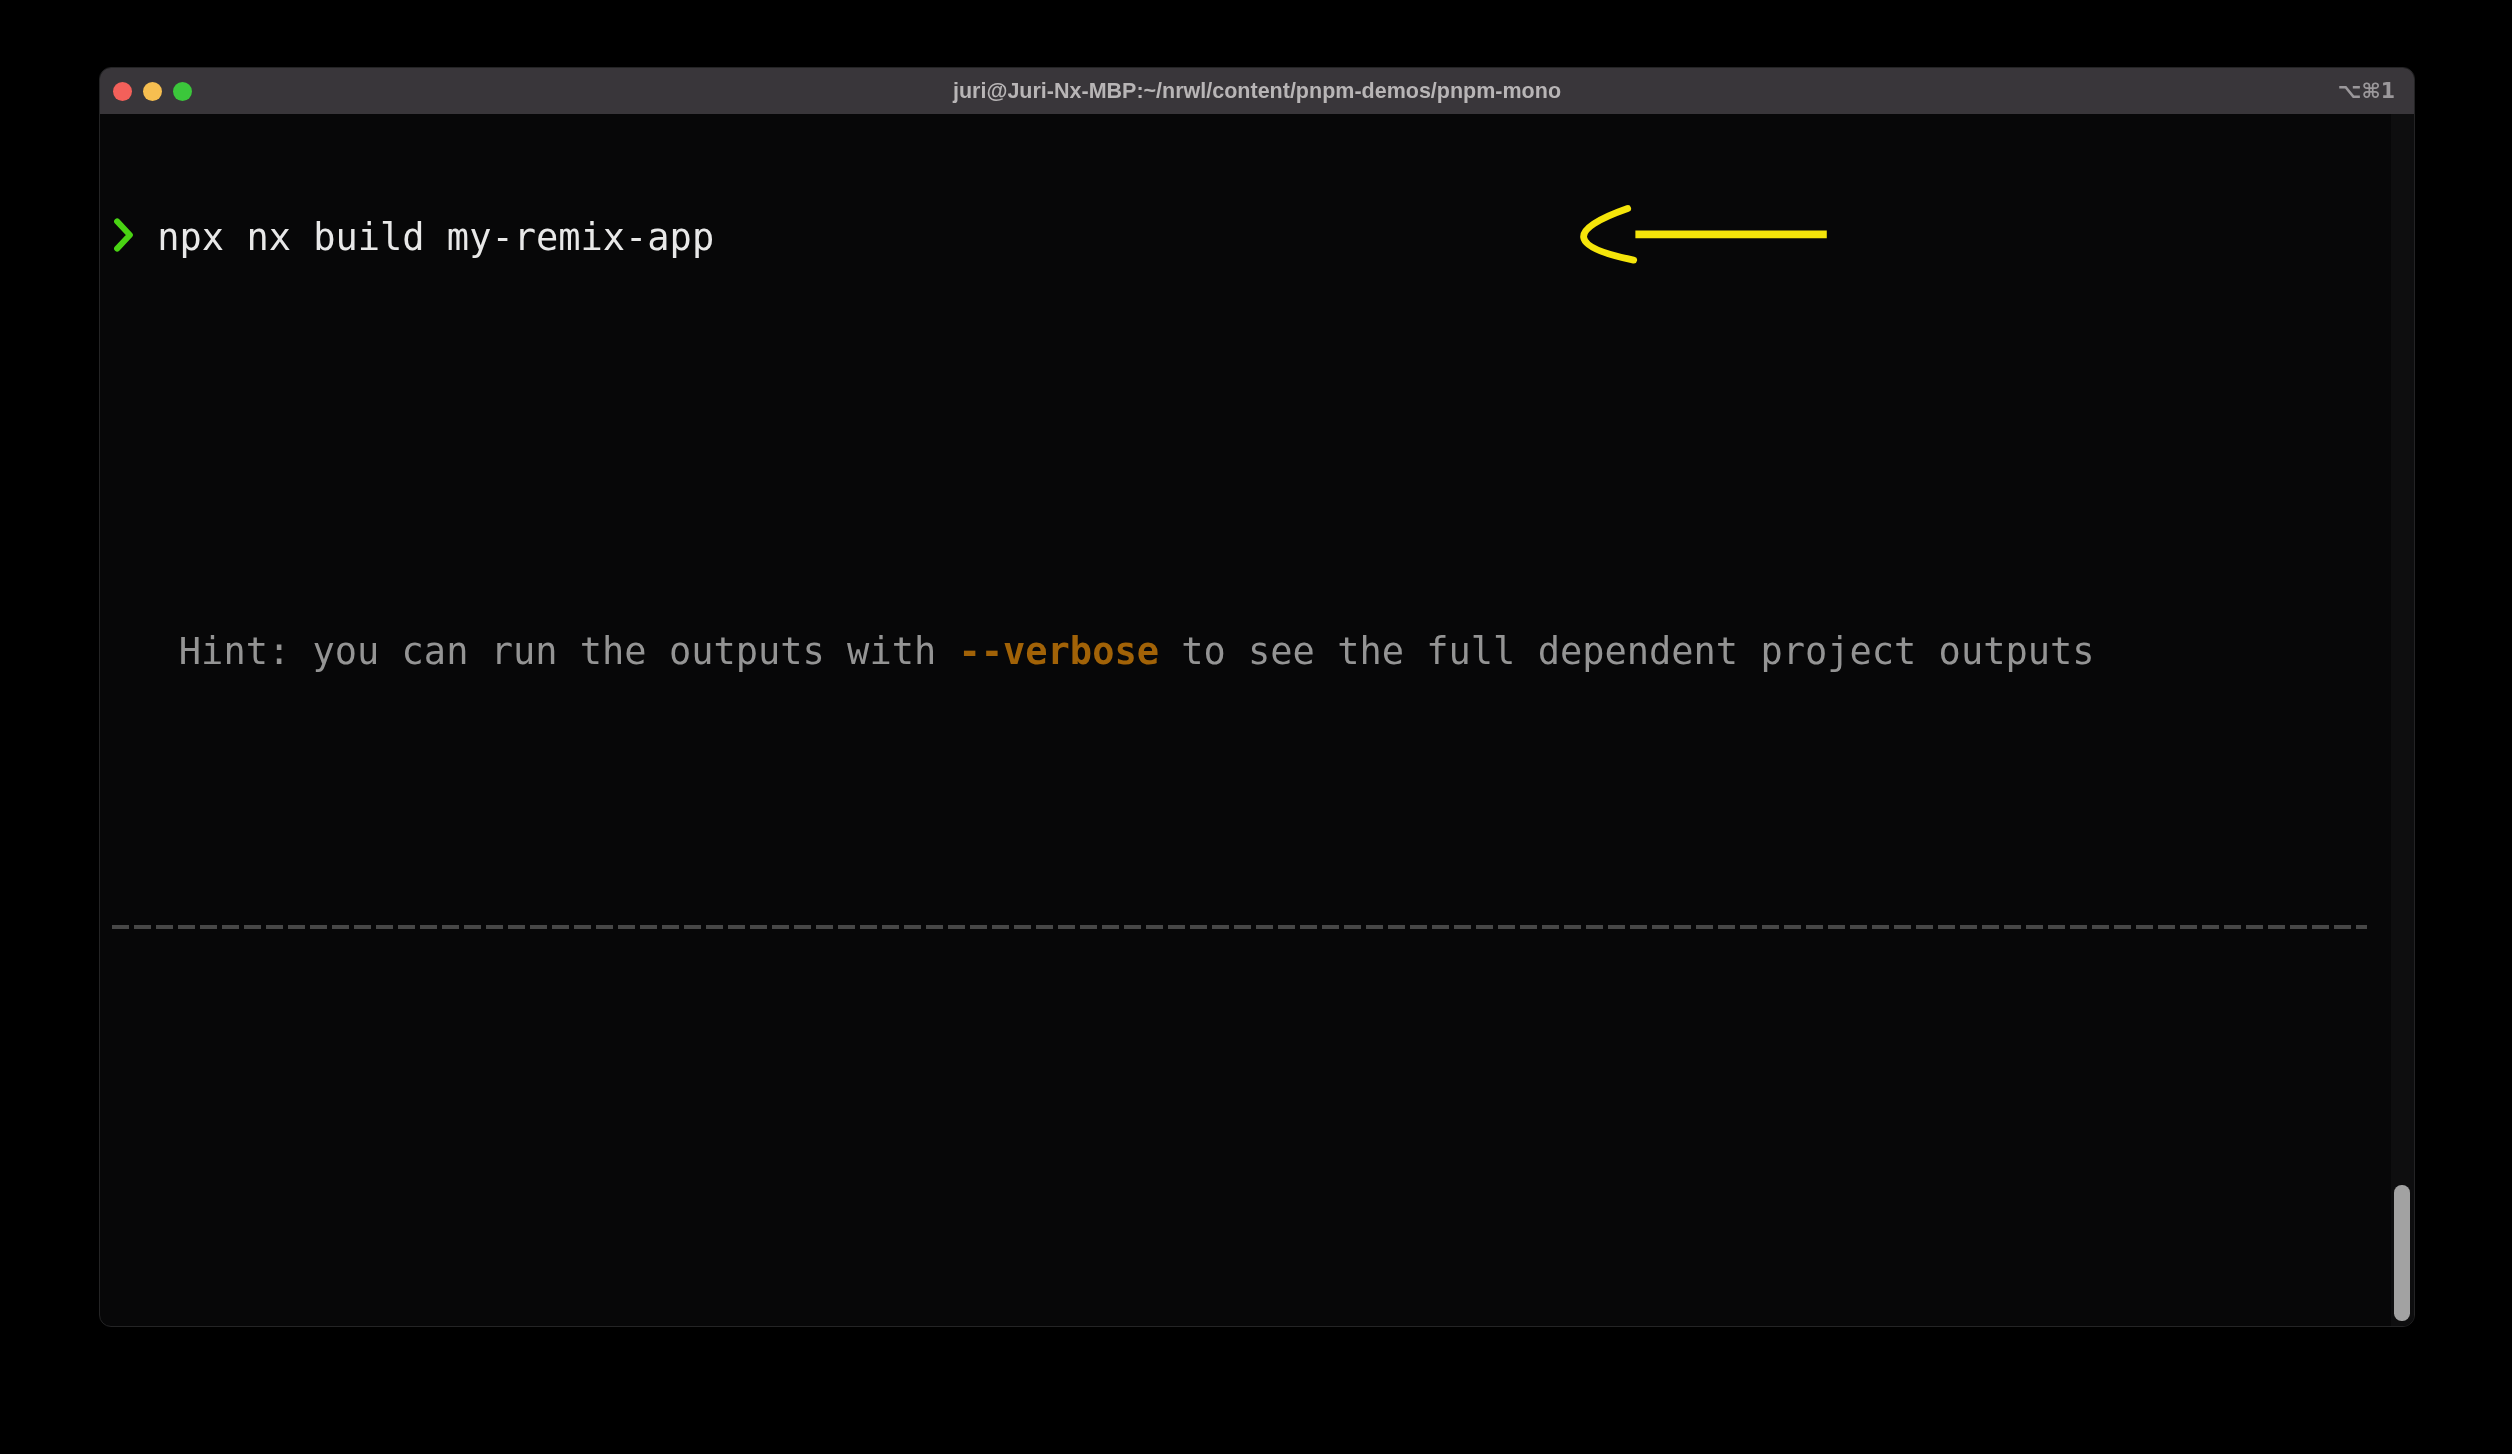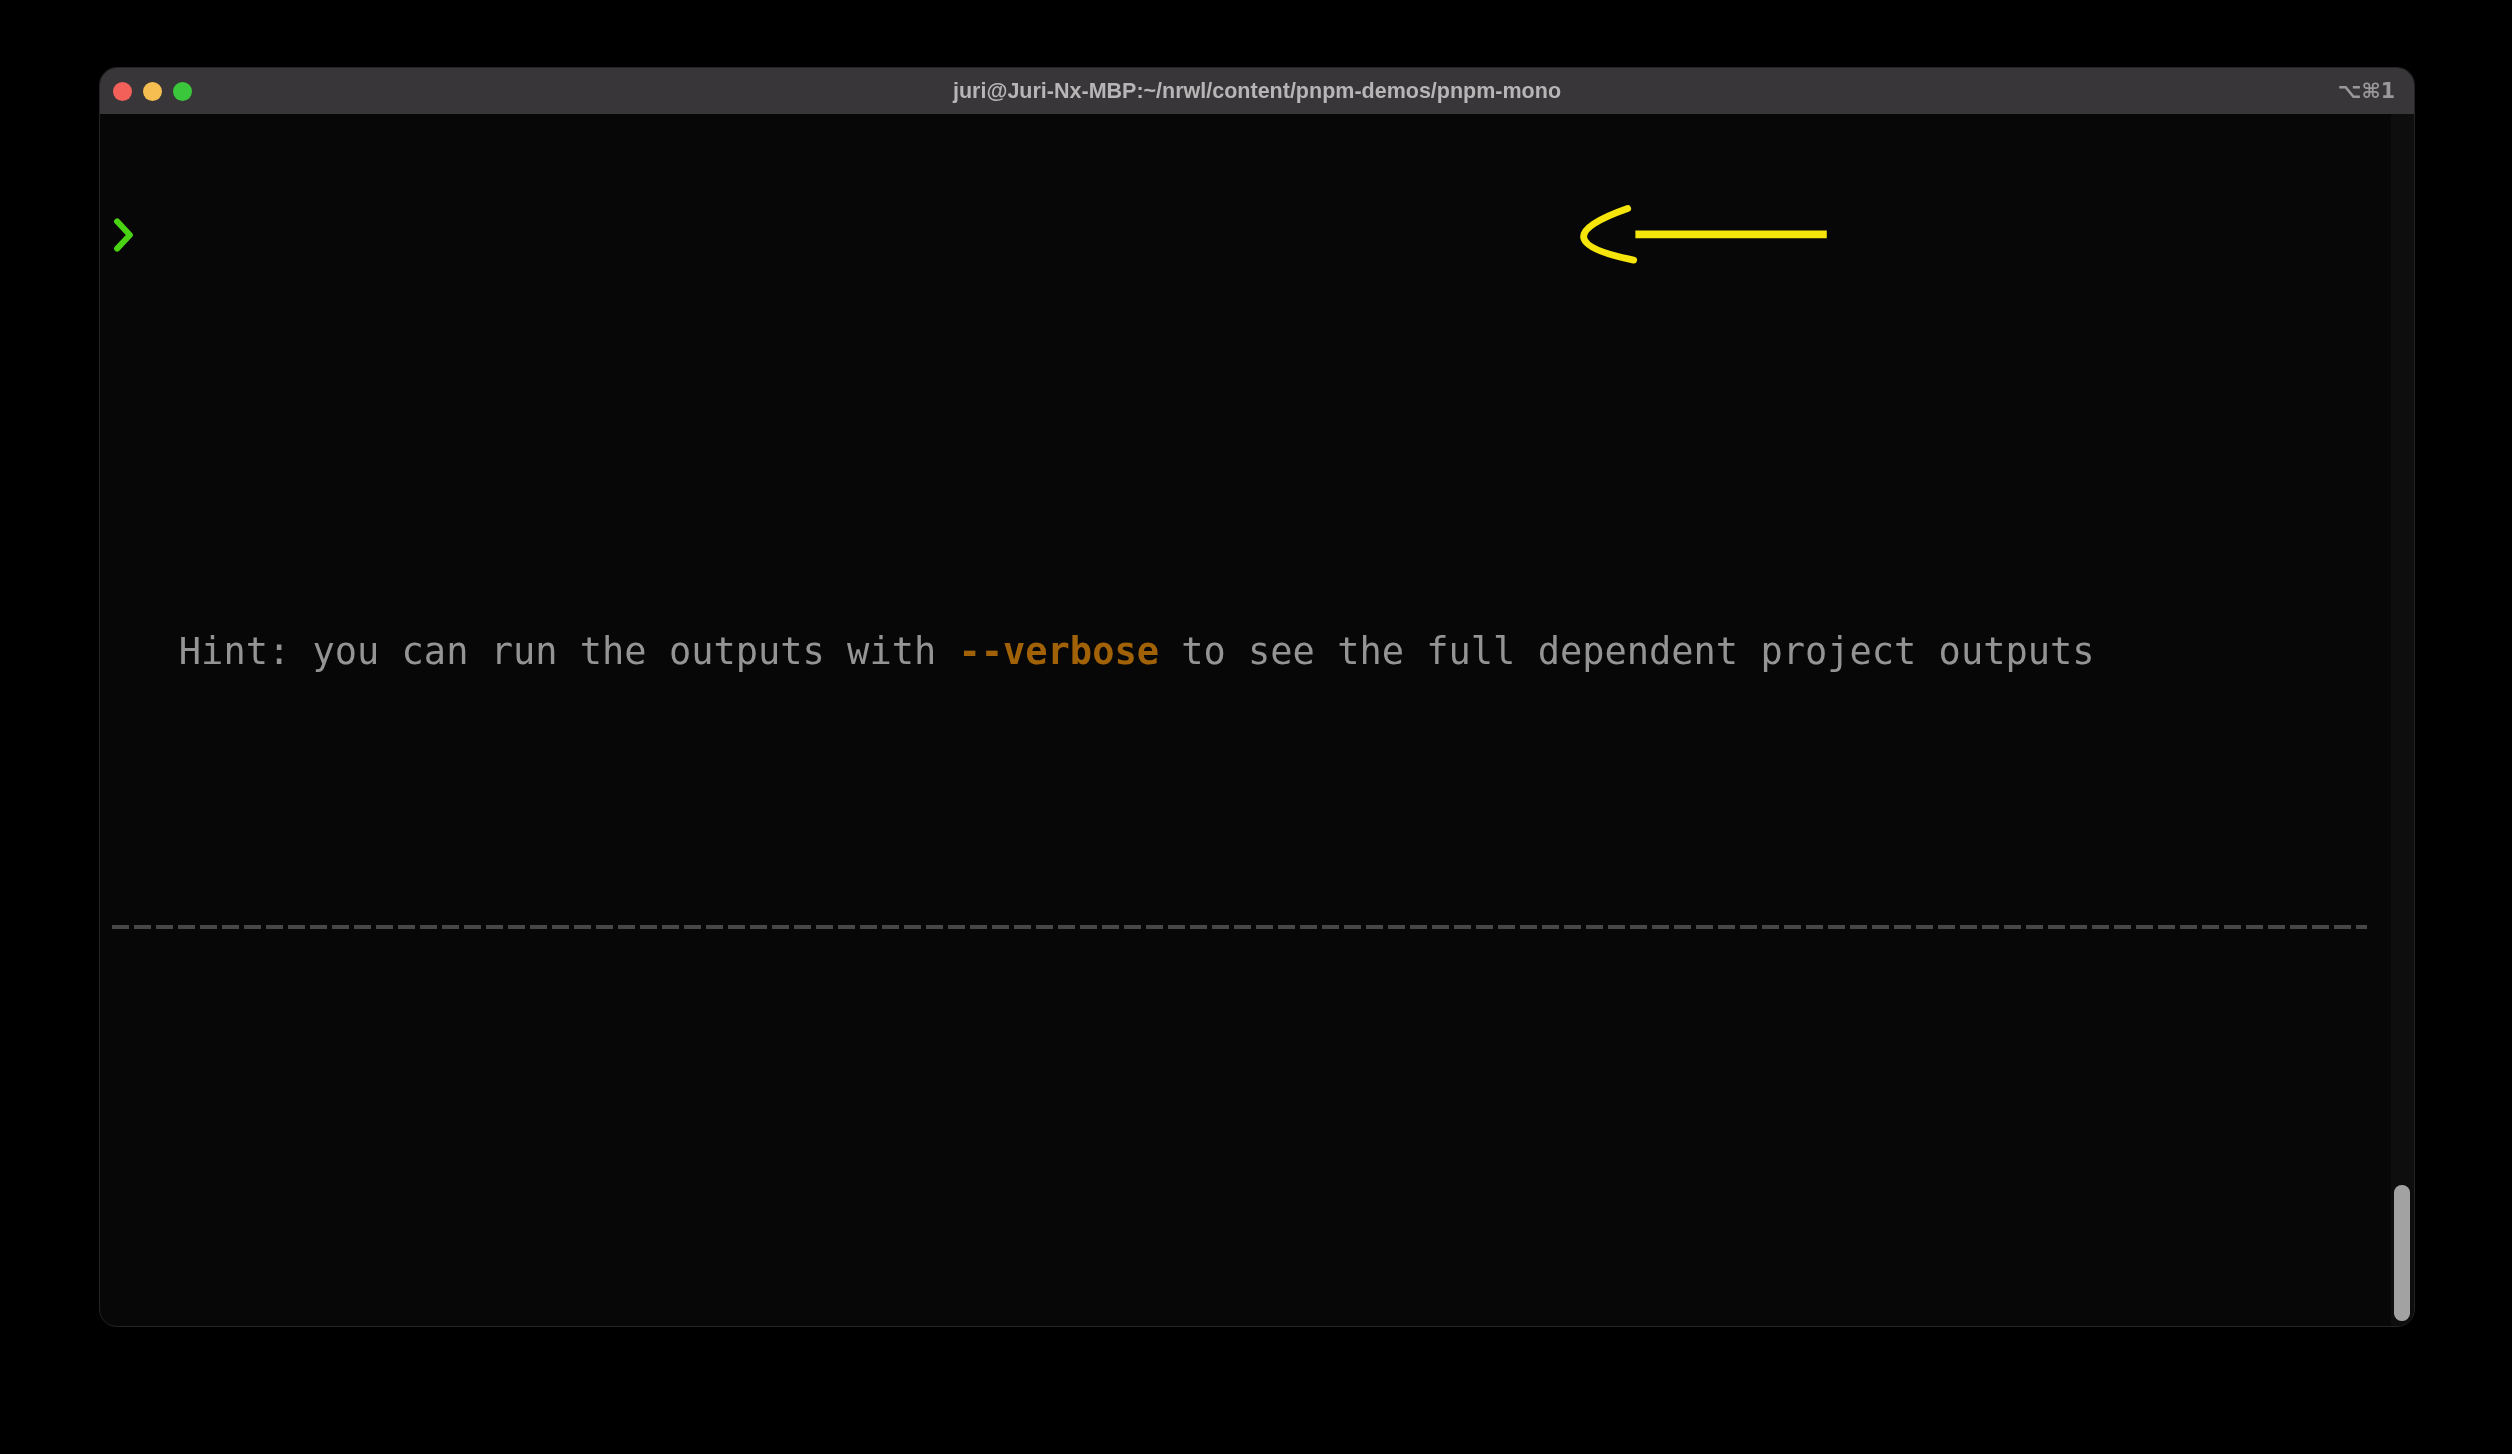--- a/index.html
+++ b/index.html
@@ -1,20 +1,20 @@
 <!DOCTYPE html>
 <html style="font-size:13.7px"><head>
 <meta charset="utf-8">
 <style>
   * { margin:0; padding:0; box-sizing:border-box; }
   html,body { width:2512px; height:1454px; background:#000; overflow:hidden; }
 
   .window {
     position:absolute; left:99px; top:67px; width:2316px; height:1260px;
-    background:#070708; border:0.9px solid #242425; border-radius:18px;
+    background:#070708; border:0.9px solid #242425; border-radius:12px;
     overflow:hidden;
   }
   .titlebar {
     position:relative; height:46px; background:#39363a;
     display:flex; align-items:center;
     font-family:"Liberation Sans", sans-serif;
   }
   .lights { display:flex; gap:11px; padding-left:13px; }
   .light { width:19px; height:19px; border-radius:50%; }
   .light.red    { background:#f3605a; }
@@ -71,21 +71,21 @@
       <div class="light yellow"></div>
       <div class="light green"></div>
     </div>
     <div class="title">juri@Juri-Nx-MBP:~/nrwl/content/pnpm-demos/pnpm-mono</div>
     <div class="shortcut">⌥⌘1</div>
   </div>
 
   <div class="content">
     <div class="line"><span class="chev"><svg width="23" height="36" viewBox="0 0 27 42">
             <path d="M6 5 L21 21 L6 37" fill="none" stroke="#49d313" stroke-width="7" stroke-linecap="round" stroke-linejoin="round"></path>
-          </svg></span></div>
+          </svg></span><span class="cmd"> npx nx build my-remix-app</span></div>
     <div class="blank"></div>
     <div class="blank"></div>
     <div class="line"><span class="gray">   Hint: you can run the outputs with </span><span class="bold-white">--verbose</span><span class="gray"> to see the full dependent project outputs</span></div>
     <div class="blank"></div>
     <div class="divider-row"><div class="divider-bar"></div></div>
     <div class="blank"></div>
     <div class="blank"></div>
     
     
     

